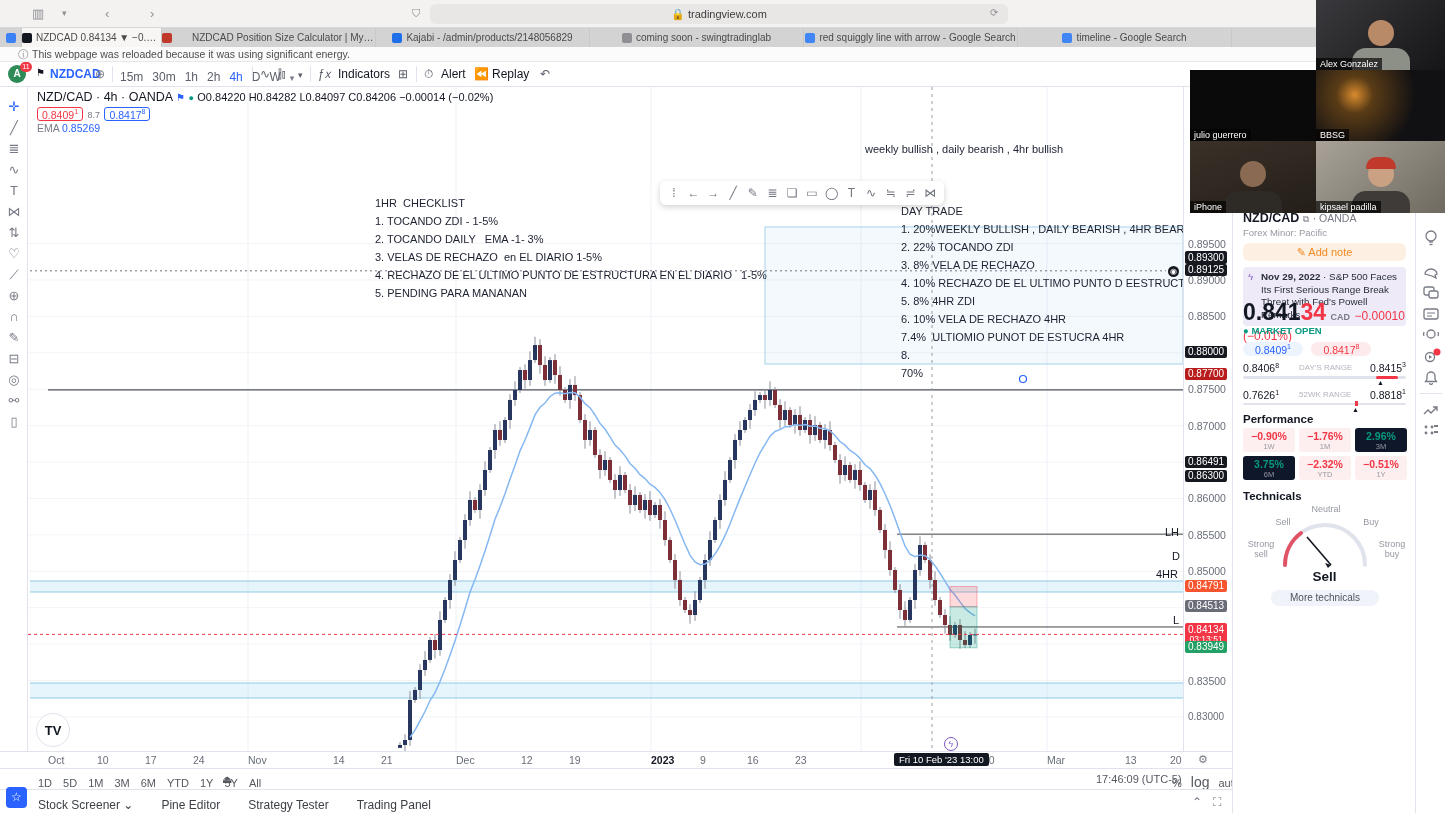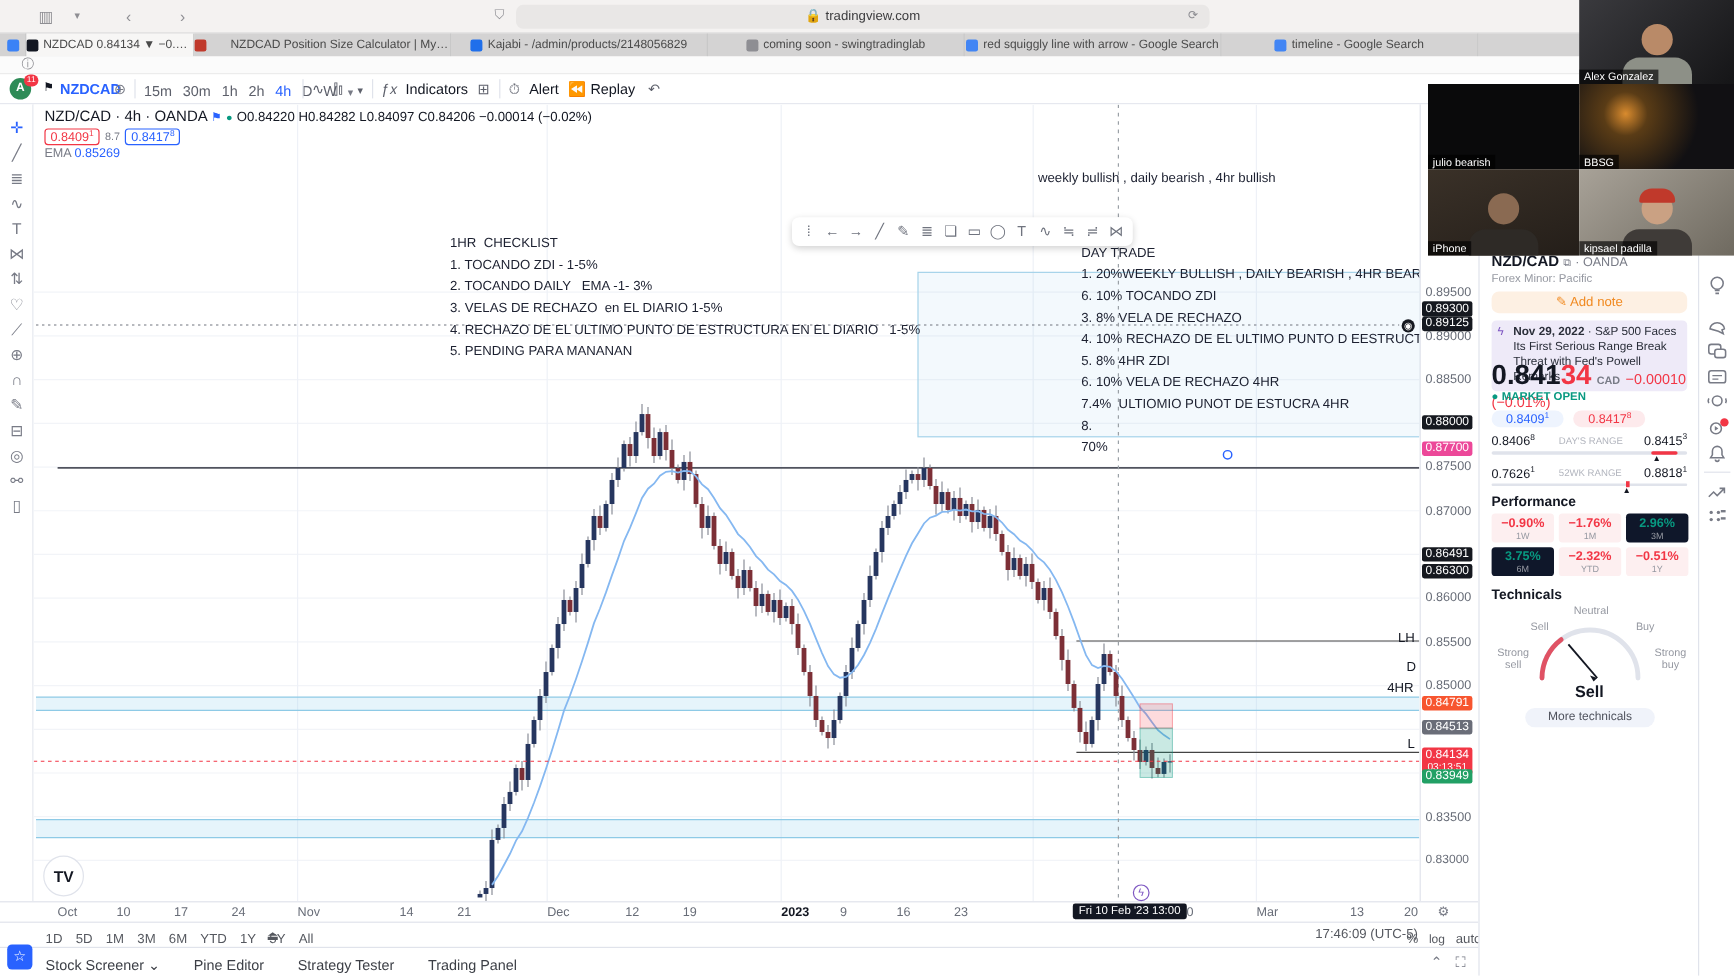--- a/index.html
+++ b/index.html
@@ -102,20 +102,21 @@
       <span class="favicon" style="background: rgb(66, 133, 244);"></span>
       <span style="overflow: hidden; text-overflow: ellipsis;">timeline - Google Search</span>
     </div>
     <div class="tab" style="width: 213px;">
       <span class="favicon" style="background: rgb(66, 133, 244);"></span>
       <span style="overflow: hidden; text-overflow: ellipsis;">Start</span>
     </div>
   </div>
 <div id="noticebar" class="abs">
   <span class="abs" style="left:18px;color:#8e8e93;">ⓘ</span>
+  <span class="abs" style="left:32px;">This webpage was reloaded because it was using significant energy.</span>
 </div>
 
 <div id="tvbar" class="abs">
   <div id="avatar" class="abs">A</div>
   <div id="avatarbadge" class="abs">11</div>
   <span class="abs tvitem" style="left:36px;font-size:10px;">⚑</span>
   <span class="abs tvitem" style="left:50px;color:#2962ff;font-weight:bold;">NZDCAD</span>
   <span class="abs tvitem" style="left:95px;color:#787b86;">⊕</span>
   <div class="abs vsep" style="left:112px;"></div>
   <span id="tfrow" class="abs" style="left:120px;top:5px;"><span class="tf" style="margin-right: 9px;">15m</span><span class="tf" style="margin-right: 9px;">30m</span><span class="tf" style="margin-right: 9px;">1h</span><span class="tf" style="margin-right: 9px;">2h</span><span class="tf active" style="margin-right: 9px;">4h</span><span class="tf" style="margin-right: 9px;">D</span><span class="tf" style="margin-right: 9px;">W</span><span style="font-size: 9px; color: rgb(120, 123, 134);">▾</span></span>
@@ -467,21 +468,21 @@
   <div id="leftlist" class="abs" style="left:347px;top:128px;">
       <div style="height: 18px; font-size: 11px; white-space: pre; color: rgb(28, 32, 48);">1. TOCANDO ZDI - 1-5%</div>
       <div style="height: 18px; font-size: 11px; white-space: pre; color: rgb(28, 32, 48);">2. TOCANDO DAILY   EMA -1- 3%</div>
       <div style="height: 18px; font-size: 11px; white-space: pre; color: rgb(28, 32, 48);">3. VELAS DE RECHAZO  en EL DIARIO 1-5%</div>
       <div style="height: 18px; font-size: 11px; white-space: pre; color: rgb(28, 32, 48);">4. RECHAZO DE EL ULTIMO PUNTO DE ESTRUCTURA EN EL DIARIO   1-5%</div>
       <div style="height: 18px; font-size: 11px; white-space: pre; color: rgb(28, 32, 48);">5. PENDING PARA MANANAN</div>
     </div>
   <div class="abs anno" style="left:873px;top:118px;">DAY TRADE</div>
   <div id="rightlist" class="abs" style="left:873px;top:136px;">
       <div style="height: 18px; font-size: 11px; white-space: pre; color: rgb(28, 32, 48);">1. 20%WEEKLY BULLISH , DAILY BEARISH , 4HR BEARISH</div>
-      <div style="height: 18px; font-size: 11px; white-space: pre; color: rgb(28, 32, 48);">6. 10% TOCANDO ZDI</div>
+      <div style="height: 18px; font-size: 11px; white-space: pre; color: rgb(28, 32, 48);">2. 22% TOCANDO ZDI</div>
       <div style="height: 18px; font-size: 11px; white-space: pre; color: rgb(28, 32, 48);">3. 8% VELA DE RECHAZO</div>
       <div style="height: 18px; font-size: 11px; white-space: pre; color: rgb(28, 32, 48);">4. 10% RECHAZO DE EL ULTIMO PUNTO D EESTRUCTURA</div>
       <div style="height: 18px; font-size: 11px; white-space: pre; color: rgb(28, 32, 48);">5. 8% 4HR ZDI</div>
       <div style="height: 18px; font-size: 11px; white-space: pre; color: rgb(28, 32, 48);">6. 10% VELA DE RECHAZO 4HR</div>
       <div style="height: 18px; font-size: 11px; white-space: pre; color: rgb(28, 32, 48);">7.4%  ULTIOMIO PUNOT DE ESTUCRA 4HR</div>
       <div style="height: 18px; font-size: 11px; white-space: pre; color: rgb(28, 32, 48);">8.</div>
       <div style="height: 18px; font-size: 11px; white-space: pre; color: rgb(28, 32, 48);">70%</div>
     </div>
   <div id="marks">
       <div style="position: absolute; left: 1137px; top: 439px; font-size: 11px; color: rgb(19, 23, 34);">LH</div>
@@ -502,21 +503,21 @@
     <div style="position: absolute; left: 4px; top: 296.192px; font-size: 10.5px; color: rgb(104, 109, 120);">0.87500</div>
     <div style="position: absolute; left: 4px; top: 332.615px; font-size: 10.5px; color: rgb(104, 109, 120);">0.87000</div>
     <div style="position: absolute; left: 4px; top: 405.461px; font-size: 10.5px; color: rgb(104, 109, 120);">0.86000</div>
     <div style="position: absolute; left: 4px; top: 441.884px; font-size: 10.5px; color: rgb(104, 109, 120);">0.85500</div>
     <div style="position: absolute; left: 4px; top: 478.307px; font-size: 10.5px; color: rgb(104, 109, 120);">0.85000</div>
     <div style="position: absolute; left: 4px; top: 587.576px; font-size: 10.5px; color: rgb(104, 109, 120);">0.83500</div>
     <div style="position: absolute; left: 4px; top: 623.999px; font-size: 10px; color: rgb(104, 109, 120);">0.83000</div>
     <div style="position: absolute; left: 1px; top: 164.069px; background: rgb(21, 24, 31); color: rgb(255, 255, 255); font-size: 10px; padding: 0.5px 3px; border-radius: 2px; text-align: center; line-height: 1.15;">0.89300</div>
     <div style="position: absolute; left: 1px; top: 176.817px; background: rgb(21, 24, 31); color: rgb(255, 255, 255); font-size: 10px; padding: 0.5px 3px; border-radius: 2px; text-align: center; line-height: 1.15;">0.89125</div>
     <div style="position: absolute; left: 1px; top: 258.769px; background: rgb(21, 24, 31); color: rgb(255, 255, 255); font-size: 10px; padding: 0.5px 3px; border-radius: 2px; text-align: center; line-height: 1.15;">0.88000</div>
-    <div style="position: absolute; left: 1px; top: 280.623px; background: #ec4899; color: rgb(255, 255, 255); font-size: 10px; padding: 0.5px 3px; border-radius: 2px; text-align: center; line-height: 1.15;">0.87700</div>
+    <div style="position: absolute; left: 1px; top: 280.623px; background: #b91c1c; color: rgb(255, 255, 255); font-size: 10px; padding: 0.5px 3px; border-radius: 2px; text-align: center; line-height: 1.15;">0.87700</div>
     <div style="position: absolute; left: 1px; top: 368.694px; background: rgb(21, 24, 31); color: rgb(255, 255, 255); font-size: 10px; padding: 0.5px 3px; border-radius: 2px; text-align: center; line-height: 1.15;">0.86491</div>
     <div style="position: absolute; left: 1px; top: 382.607px; background: rgb(21, 24, 31); color: rgb(255, 255, 255); font-size: 10px; padding: 0.5px 3px; border-radius: 2px; text-align: center; line-height: 1.15;">0.86300</div>
     <div style="position: absolute; left: 1px; top: 492.532px; background: rgb(247, 85, 47); color: rgb(255, 255, 255); font-size: 10px; padding: 0.5px 3px; border-radius: 2px; text-align: center; line-height: 1.15;">0.84791</div>
     <div style="position: absolute; left: 1px; top: 512.783px; background: rgb(106, 109, 120); color: rgb(255, 255, 255); font-size: 10px; padding: 0.5px 3px; border-radius: 2px; text-align: center; line-height: 1.15;">0.84513</div>
     <div style="position: absolute; left: 1px; top: 536.392px; background: rgb(242, 54, 69); color: rgb(255, 255, 255); font-size: 10px; padding: 0.5px 3px; border-radius: 2px; text-align: center; line-height: 1.15;">0.84134<div style="font-size: 8.5px;">03:13:51</div></div>
     <div style="position: absolute; left: 1px; top: 553.868px; background: rgb(34, 160, 101); color: rgb(255, 255, 255); font-size: 10px; padding: 0.5px 3px; border-radius: 2px; text-align: center; line-height: 1.15;">0.83949</div>
   </div>
 
 <div class="abs" style="left:1168px;top:266px;width:11px;height:11px;background:#15181f;border-radius:50%;
   color:#fff;font-size:8px;text-align:center;line-height:11px;">◉</div>
@@ -544,21 +545,21 @@
   </div>
 <div id="crosshair-time" class="abs" style="left: 894px;">Fri 10 Feb '23  13:00</div>
 <div class="abs" style="left:944px;top:737px;width:14px;height:14px;border:1.5px solid #7e57c2;border-radius:50%;
   background:#fff;color:#7e57c2;font-size:9px;text-align:center;line-height:13px;">ϟ</div>
 <span class="abs" style="left:1198px;top:753px;color:#787b86;font-size:11px;">⚙</span>
 
 <div id="tfbar" class="abs">
   <span id="ranges" class="abs" style="left:38px;top:4px;"><span style="margin-right: 11px; font-size: 11px; color: rgb(85, 88, 95);">1D</span><span style="margin-right: 11px; font-size: 11px; color: rgb(85, 88, 95);">5D</span><span style="margin-right: 11px; font-size: 11px; color: rgb(85, 88, 95);">1M</span><span style="margin-right: 11px; font-size: 11px; color: rgb(85, 88, 95);">3M</span><span style="margin-right: 11px; font-size: 11px; color: rgb(85, 88, 95);">6M</span><span style="margin-right: 11px; font-size: 11px; color: rgb(85, 88, 95);">YTD</span><span style="margin-right: 11px; font-size: 11px; color: rgb(85, 88, 95);">1Y</span><span style="margin-right: 11px; font-size: 11px; color: rgb(85, 88, 95);">5Y</span><span style="margin-right: 11px; font-size: 11px; color: rgb(85, 88, 95);">All</span></span>
   <span class="abs rngbtn" style="left:222px;">⏏</span>
   <span class="abs rngbtn" style="left:1096px;">17:46:09 (UTC-5)</span>
-  <span id="scalebtns" class="abs" style="left:1172px;top:4px;"><span style="margin-right: 9px; font-size: 11px; color: rgb(85, 88, 95);">%</span><span style="margin-right: 9px; font-size: 10px; color: rgb(85, 88, 95);">log</span><span style="margin-right: 9px; font-size: 11px; color: rgb(85, 88, 95);">auto</span></span>
+  <span id="scalebtns" class="abs" style="left:1172px;top:4px;"><span style="margin-right: 9px; font-size: 11px; color: rgb(85, 88, 95);">%</span><span style="margin-right: 9px; font-size: 14px; color: rgb(85, 88, 95);">log</span><span style="margin-right: 9px; font-size: 11px; color: rgb(85, 88, 95);">auto</span></span>
 </div>
 <div id="statusbar" class="abs">
   <span id="statusitems" class="abs" style="left:38px;top:5px;"><span style="margin-right: 28px; font-size: 12px; color: rgb(60, 63, 70);">Stock Screener ⌄</span><span style="margin-right: 28px; font-size: 12px; color: rgb(60, 63, 70);">Pine Editor</span><span style="margin-right: 28px; font-size: 12px; color: rgb(60, 63, 70);">Strategy Tester</span><span style="margin-right: 28px; font-size: 12px; color: rgb(60, 63, 70);">Trading Panel</span></span>
   <span class="abs statusitem" style="left:1192px;color:#787b86;">⌃</span>
   <span class="abs statusitem" style="left:1213px;color:#787b86;">⛶</span>
 </div>
 <div class="abs" style="left:6px;top:787px;width:21px;height:21px;background:#2962ff;border-radius:4px;color:#fff;
   text-align:center;line-height:21px;font-size:12px;">☆</div>
 
 <div id="sidebar" class="abs">
@@ -696,21 +697,21 @@
     <div style="position: absolute; left: 4px; top: 306px; width: 22px; height: 1px; background: rgb(224, 227, 235);"></div>
   </div>
 
 <div id="videos">
     <div class="vtile" style="position: absolute; left: 1316px; top: 0px; width: 129px; height: 70px; background: linear-gradient(135deg, rgb(58, 58, 62), rgb(21, 21, 23));">
       <div style="position: absolute; left: 50%; top: 28%; width: 26px; height: 26px; margin-left: -13px; border-radius: 50%; background: rgb(185, 138, 104);"></div>
       <div style="position: absolute; left: 50%; bottom: -6px; width: 58px; height: 28px; margin-left: -29px; border-radius: 14px 14px 0px 0px; background: rgb(141, 144, 135);"></div>
       <span class="vname">Alex Gonzalez</span>
     </div>
     <div class="vtile" style="position: absolute; left: 1190px; top: 70px; width: 126px; height: 71px; background: rgb(10, 10, 11);">
-      <span class="vname">julio bearish</span>
+      <span class="vname">julio guerrero</span>
     </div>
     <div class="vtile" style="position: absolute; left: 1316px; top: 70px; width: 129px; height: 71px; background: radial-gradient(circle at 30% 35%, rgb(217, 139, 46) 0%, rgb(90, 60, 22) 18%, rgb(17, 16, 19) 60%);">
       <span class="vname">BBSG</span>
     </div>
     <div class="vtile" style="position: absolute; left: 1190px; top: 141px; width: 126px; height: 72px; background: linear-gradient(160deg, rgb(58, 49, 40), rgb(36, 30, 25));">
       <div style="position: absolute; left: 50%; top: 28%; width: 26px; height: 26px; margin-left: -13px; border-radius: 50%; background: rgb(138, 106, 82);"></div>
       <div style="position: absolute; left: 50%; bottom: -6px; width: 58px; height: 28px; margin-left: -29px; border-radius: 14px 14px 0px 0px; background: rgb(46, 42, 38);"></div>
       <span class="vname">iPhone</span>
     </div>
     <div class="vtile" style="position: absolute; left: 1316px; top: 141px; width: 129px; height: 72px; background: linear-gradient(140deg, rgb(168, 162, 152), rgb(111, 106, 96));">

